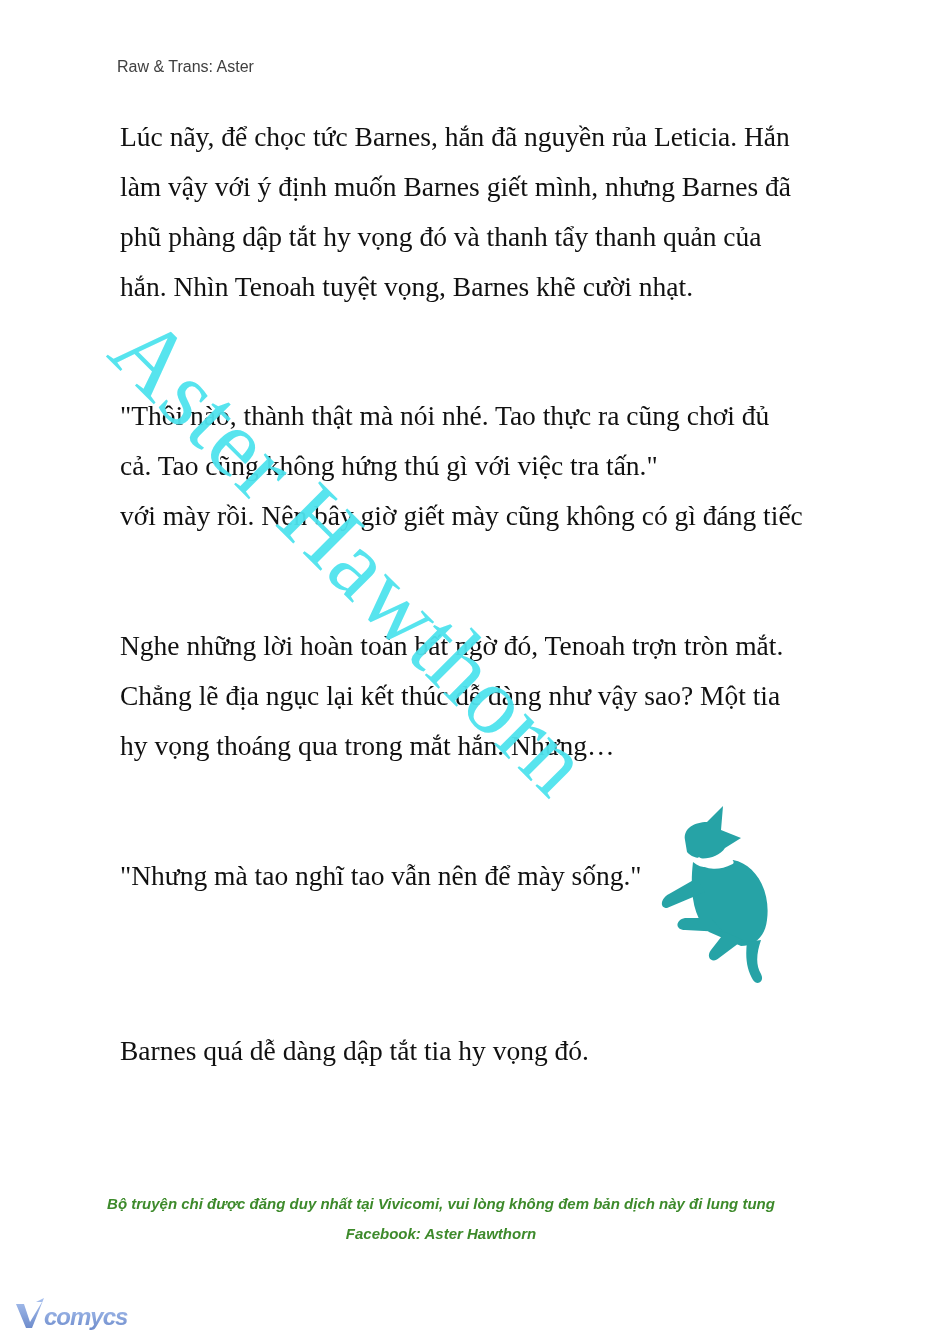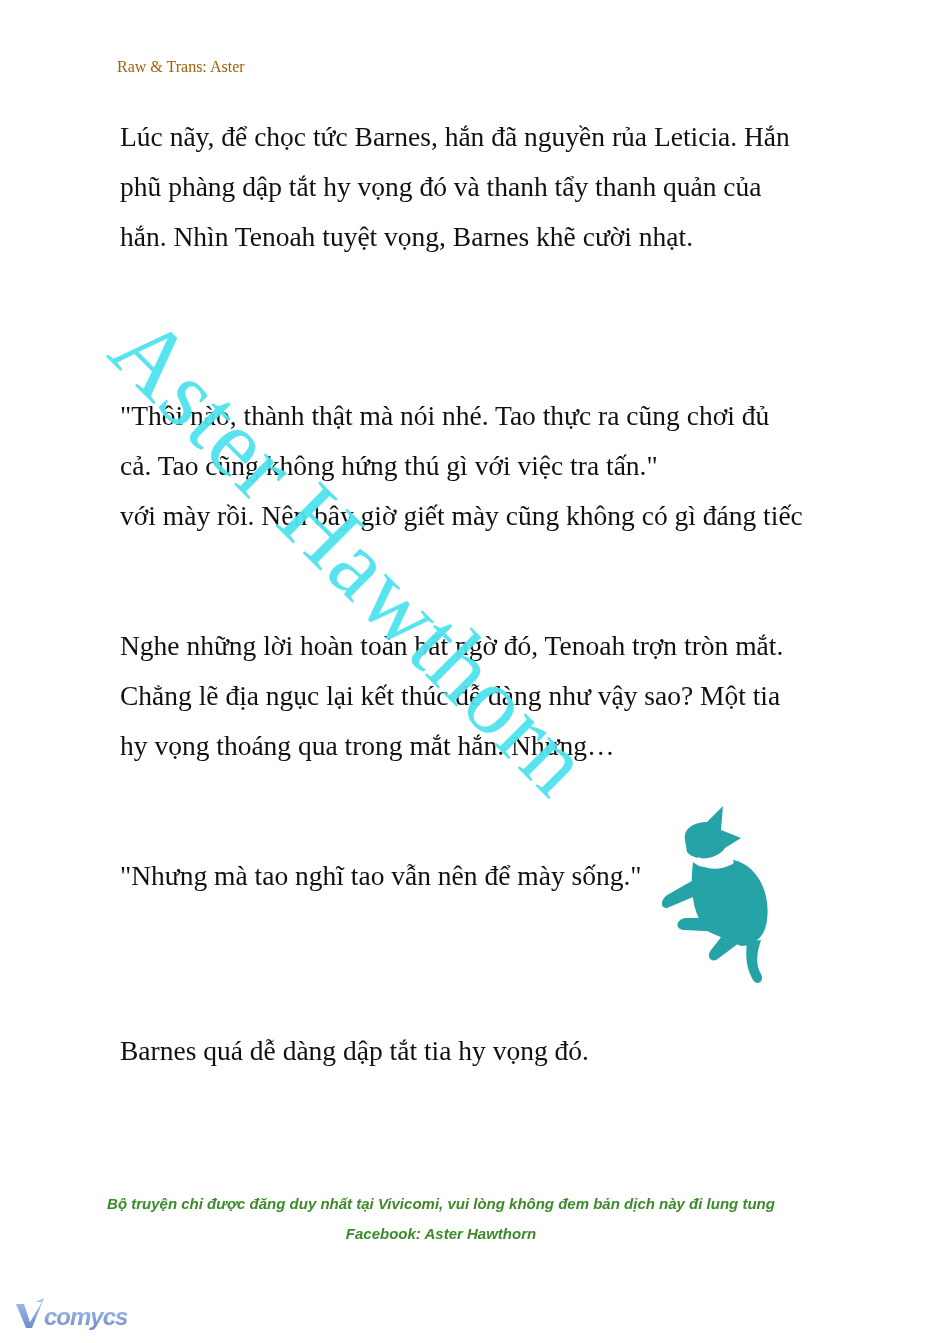--- a/index.html
+++ b/index.html
@@ -3,22 +3,22 @@
 <meta charset="utf-8">
 <style>
   html, body { margin: 0; padding: 0; }
   body {
     width: 950px; height: 1343px; background: #ffffff;
     position: relative; overflow: hidden;
     font-family: "Liberation Serif", serif;
   }
   .header-credit {
     position: absolute; left: 117px; top: 58px;
-    font-family: Liberation Serif, serif;
-    font-size: 16px; color: #a16207;
+    font-family: Liberation Sans, sans-serif;
+    font-size: 16px; color: #404040;
   }
   .body-text {
     position: absolute; left: 116px; width: 730px;
     font-size: 27.5px; line-height: 50px; color: #111;
   }
   .para { position: absolute; left: 0; width: 730px; margin: 4px; }
   .para .line { display: block; white-space: nowrap; }
   .watermark {
     position: absolute; left: 125px; top: 553px;
     transform-origin: 0 50%;
@@ -45,20 +45,21 @@
   }
 </style>
 </head>
 <body>
 
 <div class="header-credit">Raw &amp; Trans: Aster</div>
 
 <div class="body-text">
   <div class="para" style="top:108px">
     <span class="line">Lúc nãy, để chọc tức Barnes, hắn đã nguyền rủa Leticia. Hắn</span>
+    <span class="line">làm vậy với ý định muốn Barnes giết mình, nhưng Barnes đã</span>
     <span class="line">phũ phàng dập tắt hy vọng đó và thanh tẩy thanh quản của</span>
     <span class="line">hắn. Nhìn Tenoah tuyệt vọng, Barnes khẽ cười nhạt.</span>
   </div>
   <div class="para" style="top:387px">
     <span class="line">"Thôi nào, thành thật mà nói nhé. Tao thực ra cũng chơi đủ</span>
     <span class="line">cả. Tao cũng không hứng thú gì với việc tra tấn."</span>
     <span class="line">với mày rồi. Nên bây giờ giết mày cũng không có gì đáng tiếc</span>
   </div>
   <div class="para" style="top:617px">
     <span class="line">Nghe những lời hoàn toàn bất ngờ đó, Tenoah trợn tròn mắt.</span>

